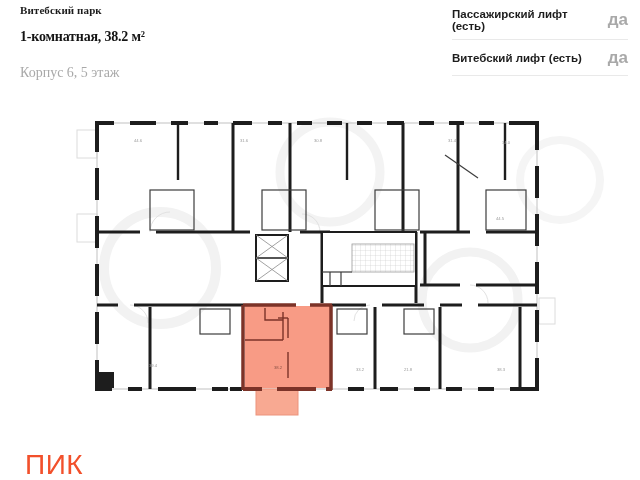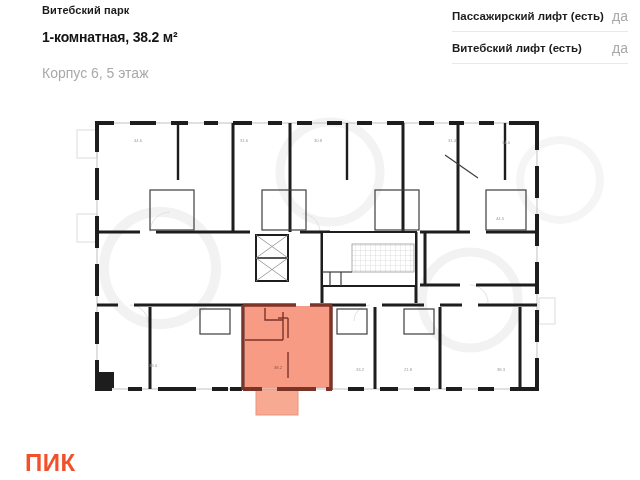--- a/index.html
+++ b/index.html
@@ -2,38 +2,38 @@
 <html><head>
 <meta charset="utf-8">
 <style>
   html,body{margin:0;padding:0;}
   body{
     width:640px;height:480px;position:relative;background:#ffffff;
     font-family:"Liberation Sans", sans-serif;overflow:hidden;
     -webkit-font-smoothing:antialiased;
   }
   
-  .hdr{position:absolute;left:42px;top:4px;}
+  .hdr{position:absolute;left:20px;top:4px;font-family:Liberation Serif, serif;}
   .project{font-size:11px;font-weight:700;color:#1c1c1c;letter-spacing:.1px;}
   .title{font-size:14px;font-weight:700;color:#141414;margin-top:13px;letter-spacing:-.2px;}
   .subtitle{font-size:14px;font-weight:400;color:#a9a9a9;margin-top:20px;}
   
   .amenities{position:absolute;left:452px;top:0;width:176px;}
   .amenity-row{
     display:flex;justify-content:space-between;align-items:center;
     padding:8px 0 7px 0;border-bottom:1px solid #e9e9e9;gap:8px;
   }
   .amenity-label{font-size:11.5px;font-weight:700;color:#1d1d1d;}
-  .amenity-value{font-size:14px;font-weight:400;color:#a9a9a9;}
+  .amenity-value{font-size:17px;font-weight:700;color:#a9a9a9;}
   
   .plan-wrap{position:absolute;left:0;top:0;width:640px;height:480px;}
   
   .logo{
     position:absolute;left:25px;top:449px;
-    font-size:24px;font-weight:700;color:#f2502b;letter-spacing:.5px;text-align:right;
+    font-size:28px;font-weight:400;color:#f2502b;letter-spacing:.5px;text-align:right;
   }
 </style>
 </head>
 <body>
 
 <div class="hdr">
   <div class="project">Витебский парк</div>
   <div class="title">1-комнатная, 38.2 м²</div>
   <div class="subtitle">Корпус 6, 5 этаж</div>
 </div>

